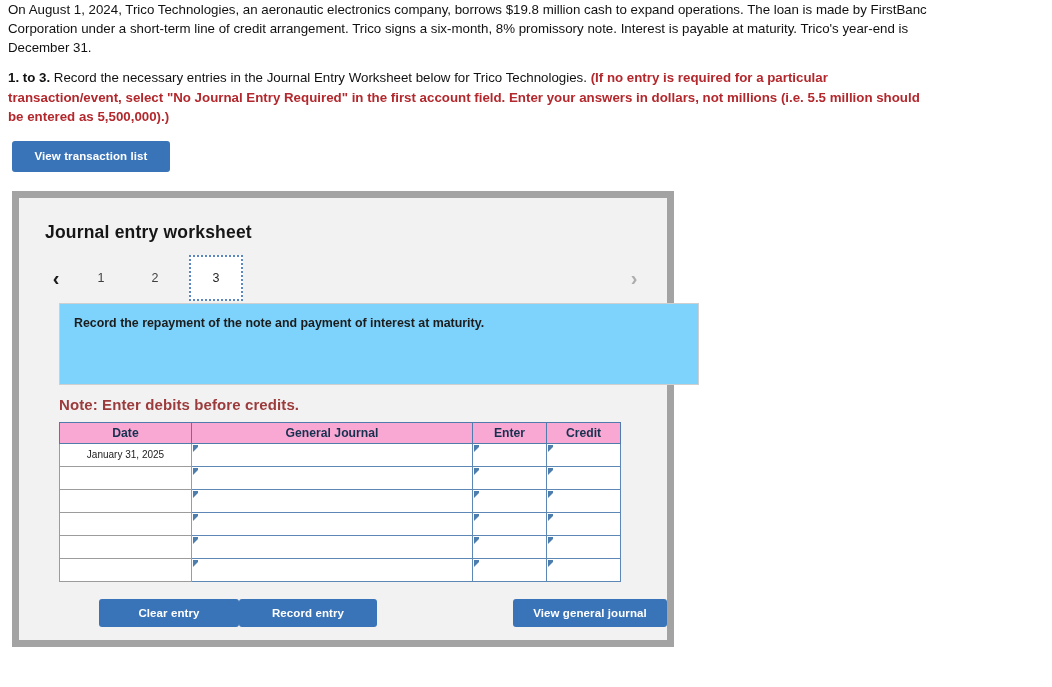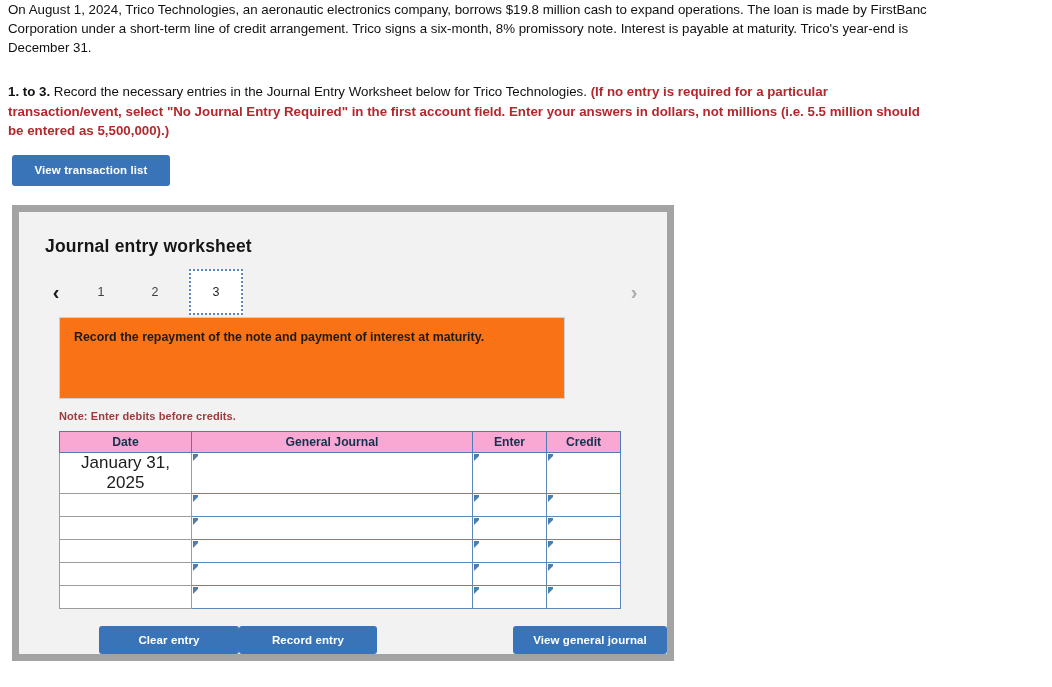--- a/index.html
+++ b/index.html
@@ -28,21 +28,21 @@
     padding: 10px 8px 0 8px;
     font-size: 13.3px;
     line-height: 19.5px;
     max-width: 945px;
   }
   .required-title {
     font-weight: bold;
     color: #111111;
     display: block;
   }
-  .req-line { display: block; margin-top: 15px; }
+  .req-line { display: block; margin-top: 1px; }
   .req-num { font-weight: bold; color: #111111; }
   .req-body { color: #111111; }
   .req-red { color: #b3282d; font-weight: bold; }
 
   
   .btn {
     display: inline-flex;
     align-items: center;
     justify-content: center;
     background: #3a74b8;
@@ -113,33 +113,33 @@
     color: #262626;
     outline: 2px dotted #5b86c4;
     outline-offset: -2px;
     width: 54px;
     height: 46px;
   }
 
   
   .prompt-box {
     margin: 2px 0 0 40px;
-    width: 506px;
+    width: 640px;
     height: 82px;
-    background: #f97316;
+    background: #7dd3fc;
     border: 1px solid #cfcfcf;
     padding: 12px 14px;
     font-size: 12.4px;
     color: #1c1c1c;
     font-weight: bold;
   }
 
   .note {
     margin: 11px 0 0 40px;
-    font-size: 11px;
+    font-size: 15px;
     color: #9c3b3b;
     font-weight: bold;
     letter-spacing: .1px;
   }
 
   
   .jtable {
     margin: 9px 0 0 40px;
     width: 561px;
     border-collapse: collapse;
@@ -163,21 +163,21 @@
     background: #ffffff;
     vertical-align: middle;
   }
   .col-date { width: 132px; }
   .col-gj   { width: 281px; }
   .col-deb  { width: 74px; }
   .col-cre  { width: 74px; }
 
   .date-cell {
     text-align: center;
-    font-size: 17px;
+    font-size: 10px;
     color: #1b1b1b;
     background: #ffffff;
   }
   .inp-cell {
     position: relative;
     border: 1px solid #5d87b4 !important;
     background: #ffffff;
   }
   .inp-cell::before {
     content: "";

